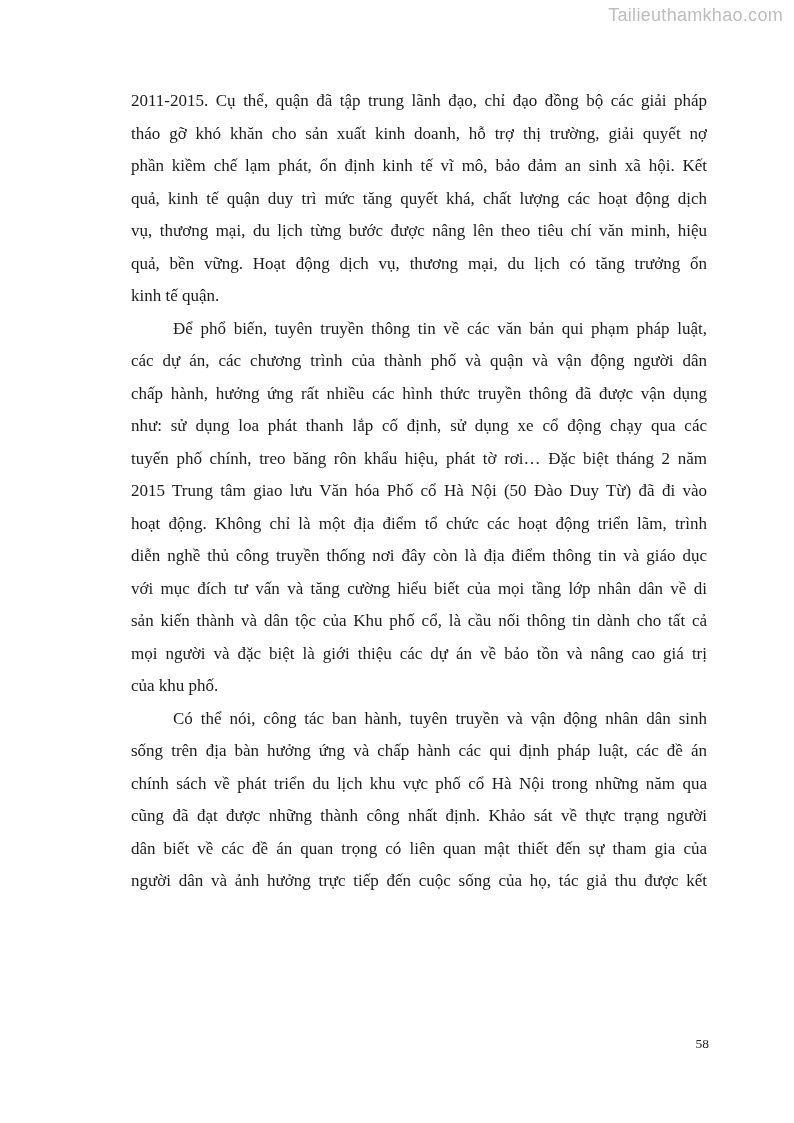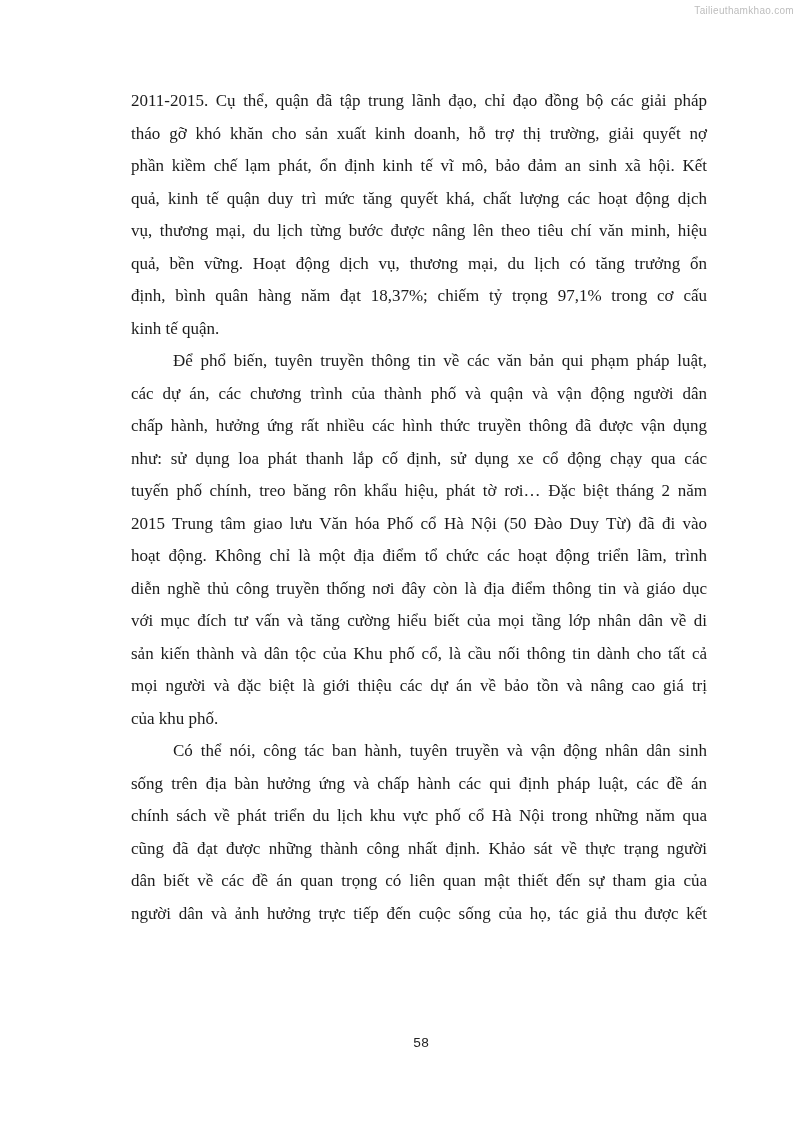--- a/index.html
+++ b/index.html
@@ -15,23 +15,23 @@
     font-family: "Liberation Serif", serif;
   }
   .page {
     position: absolute;
     inset: 0;
     background: #ffffff;
   }
   .watermark {
     position: absolute;
     top: 5px;
-    right: 0;
+    right: 11px;
     font-family: "Liberation Sans", sans-serif;
-    font-size: 10px;
+    font-size: 18px;
     color: #bdbdbd;
     text-shadow: 1px 1px 0 #ffffff;
     letter-spacing: 0.3px;
   }
   .document-body {
     position: absolute;
     top: 85px;
     left: 131px;
     width: 576px;
     font-size: 17px;
@@ -52,42 +52,41 @@
     text-align-last: left;
   }
   .line.indent {
     text-indent: 42px;
   }
   .page-number {
     position: absolute;
     top: 1036px;
     left: 133px;
     width: 576px;
-    text-align: center;
-    font-family: Liberation Mono, monospace;
+    text-align: right;
+    font-family: Liberation Serif, serif;
     font-size: 13.5px;
     color: #222222;
   }
 </style>
 </head>
 <body>
 
 <div class="page">
 
   <div class="watermark">Tailieuthamkhao.com</div>
 
   <main class="document-body">
       <div class="paragraph">
         <div class="line">2011-2015. Cụ thể, quận đã tập trung lãnh đạo, chỉ đạo đồng bộ các giải pháp</div>
         <div class="line">tháo gỡ khó khăn cho sản xuất kinh doanh, hỗ trợ thị trường, giải quyết nợ</div>
         <div class="line">phần kiềm chế lạm phát, ổn định kinh tế vĩ mô, bảo đảm an sinh xã hội. Kết</div>
         <div class="line">quả, kinh tế quận duy trì mức tăng quyết khá, chất lượng các hoạt động dịch</div>
         <div class="line">vụ, thương mại, du lịch từng bước được nâng lên theo tiêu chí văn minh, hiệu</div>
         <div class="line">quả, bền vững. Hoạt động dịch vụ, thương mại, du lịch có tăng trưởng ổn</div>
-        <div class="line">định, bình quân hàng năm đạt 18,37%; chiếm tỷ trọng 97,1% trong cơ cấu</div>
         <div class="line last">kinh tế quận.</div>
       </div>
       <div class="paragraph">
         <div class="line indent">Để phổ biến, tuyên truyền thông tin về các văn bản qui phạm pháp luật,</div>
         <div class="line">các dự án, các chương trình của thành phố và quận và vận động người dân</div>
         <div class="line">chấp hành, hưởng ứng rất nhiều các hình thức truyền thông đã được vận dụng</div>
         <div class="line">như: sử dụng loa phát thanh lắp cố định, sử dụng xe cổ động chạy qua các</div>
         <div class="line">tuyến phố chính, treo băng rôn khẩu hiệu, phát tờ rơi… Đặc biệt tháng 2 năm</div>
         <div class="line">2015 Trung tâm giao lưu Văn hóa Phố cổ Hà Nội (50 Đào Duy Từ) đã đi vào</div>
         <div class="line">hoạt động. Không chỉ là một địa điểm tổ chức các hoạt động triển lãm, trình</div>

